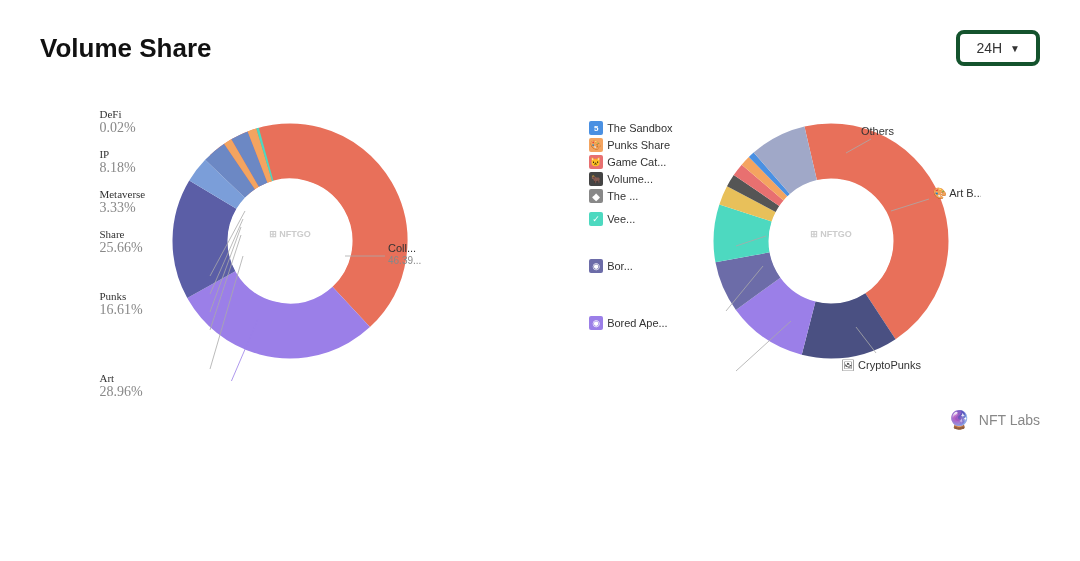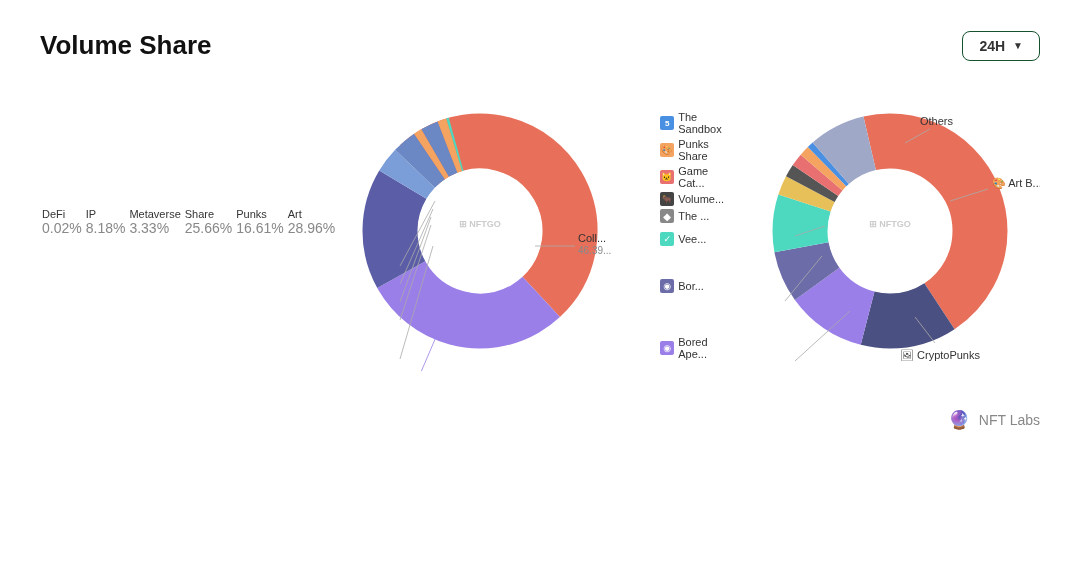--- a/index.html
+++ b/index.html
@@ -22,25 +22,25 @@
       justify-content: space-between;
       align-items: center;
       margin-bottom: 20px;
     }
     .title {
       font-size: 26px;
       font-weight: 700;
       color: #111;
     }
     .time-selector {
-      border: 1px solid #14532d;
+      border: 4px solid #14532d;
       border-radius: 8px;
       padding: 6px 16px;
       font-size: 14px;
-      font-weight: 700;
+      font-weight: 400;
       color: #333;
       display: flex;
       align-items: center;
       gap: 8px;
       cursor: pointer;
     }
     .charts-row {
       display: flex;
       gap: 40px;
       align-items: center;
@@ -51,23 +51,24 @@
       align-items: center;
       gap: 0px;
     }
     .right-chart-area {
       display: flex;
       align-items: center;
       gap: 0px;
     }
     .legend-left {
       display: flex;
-      flex-direction: row;
+      flex-direction: column;
       gap: 2px;
       margin-right: 10px;
+      font-family: Liberation Serif, serif;
     }
     .legend-item {
       display: flex;
       flex-direction: column;
       font-size: 11px;
     }
     .legend-item .name {
       color: #333;
       font-weight: 500;
     }

